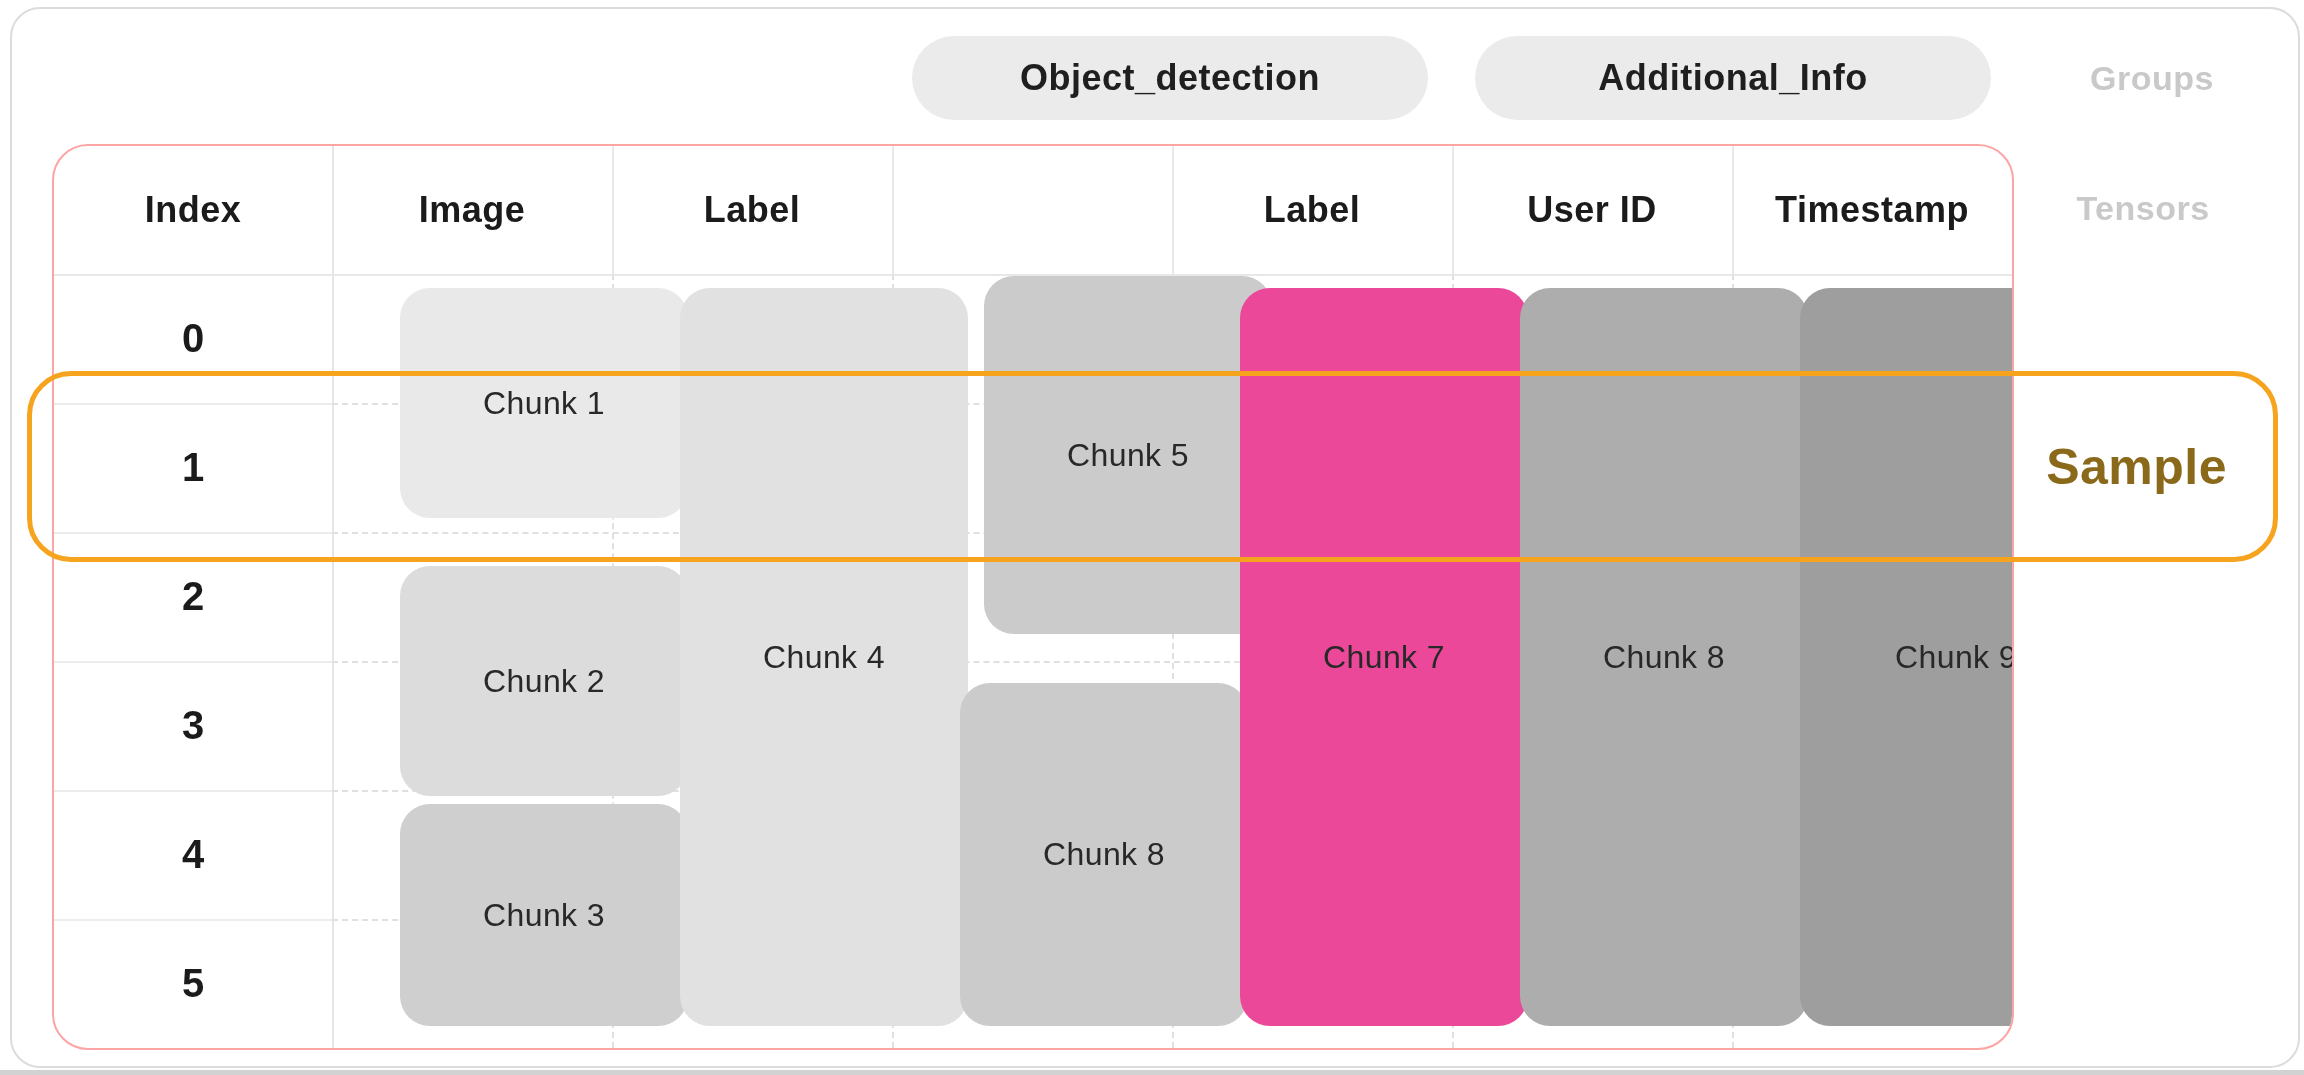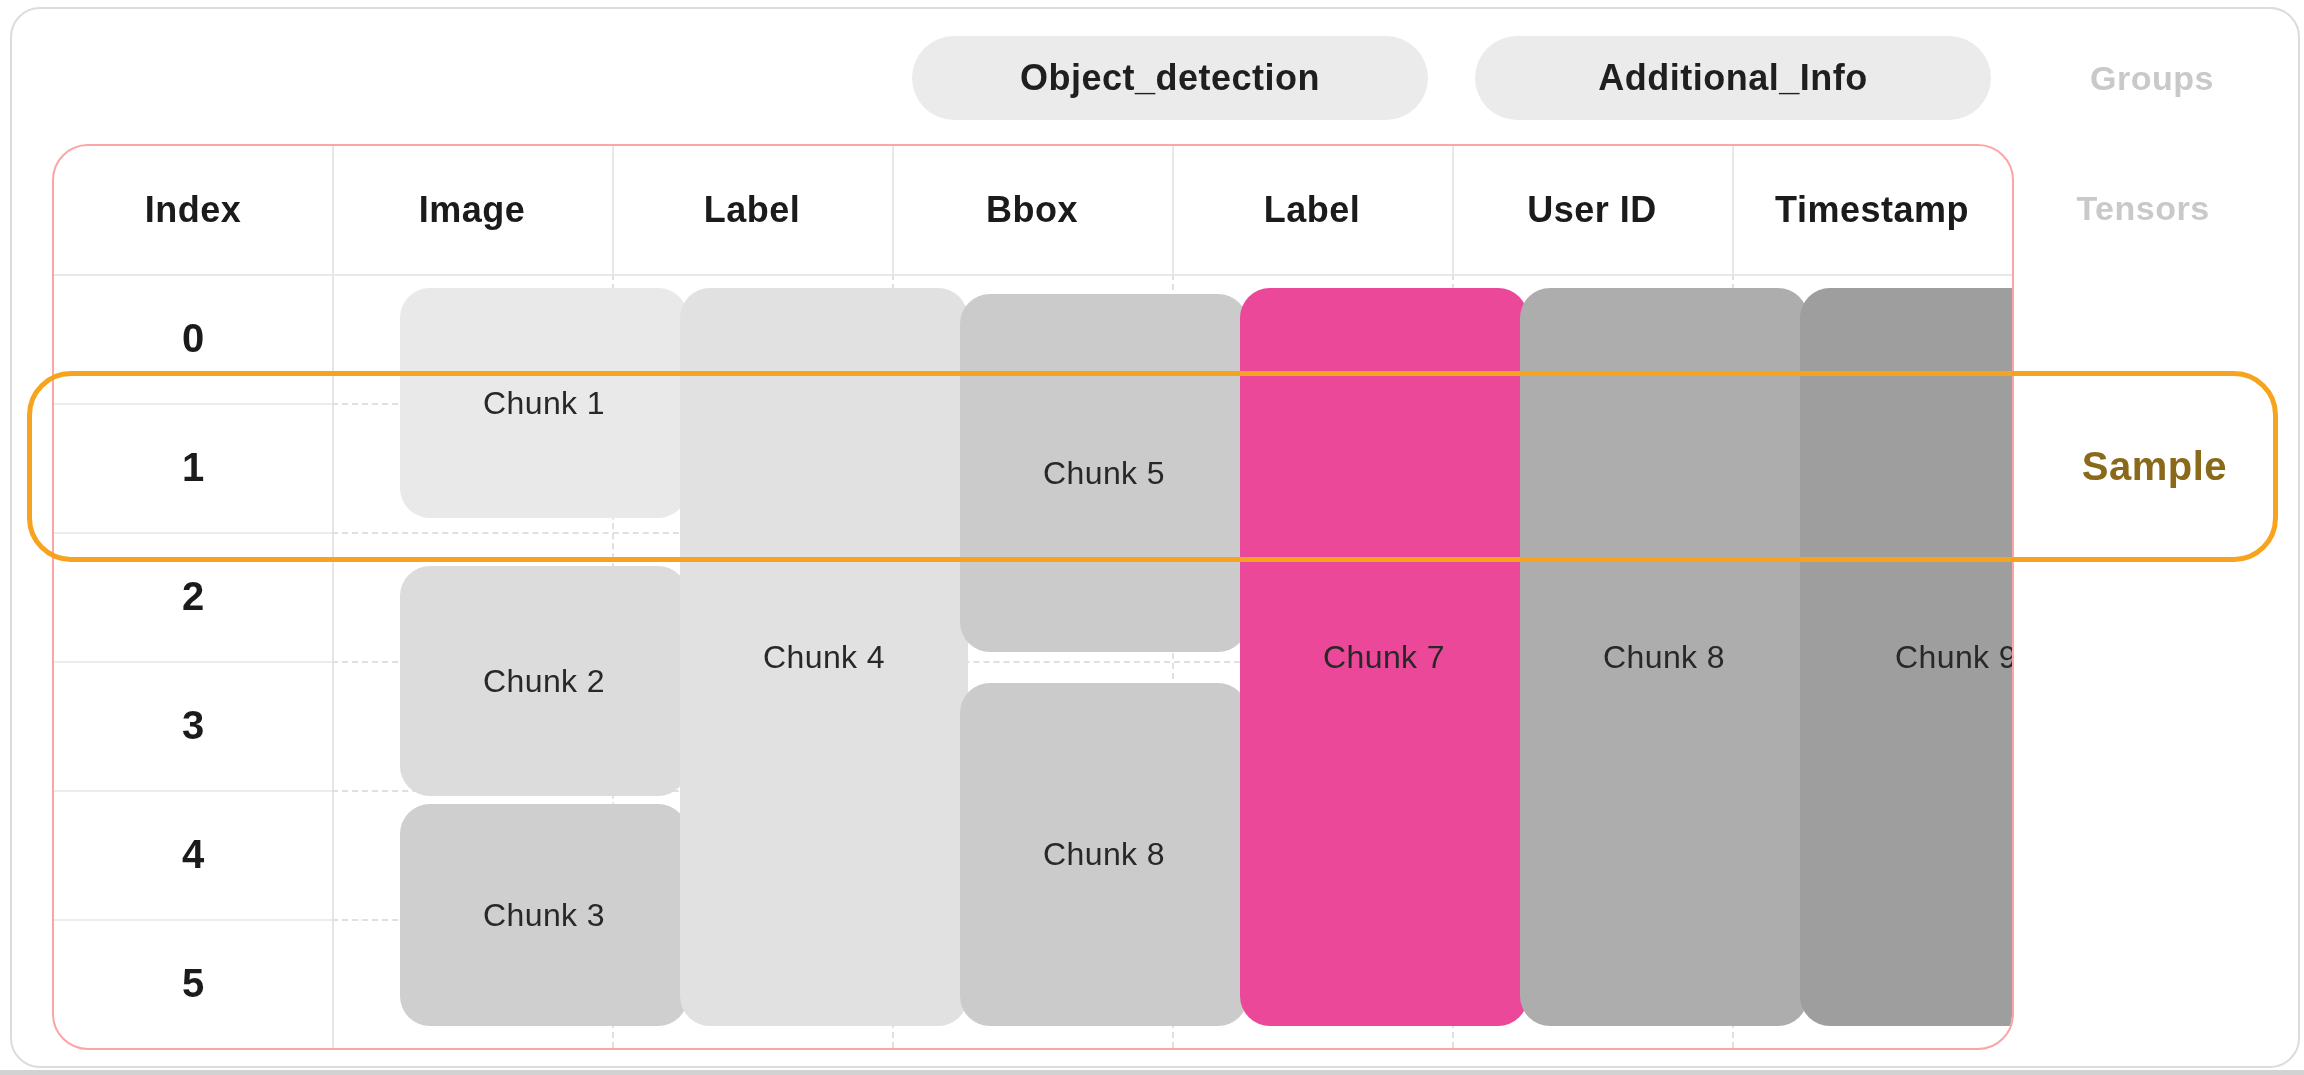--- a/index.html
+++ b/index.html
@@ -46,31 +46,31 @@
   
   .chunk{position:absolute;border-radius:30px;display:flex;align-items:center;justify-content:center;
          font-size:32px;font-weight:500;color:#282828;z-index:2;letter-spacing:.4px;}
   .col-c1{left:346px;}  .col-c2{left:626px;}  .col-c3{left:906px;}
   .col-c4{left:1186px;} .col-c5{left:1466px;} .col-c6{left:1746px;}
   .chunk{width:288px;}
   .chunk-1{top:142px;height:230px;}
   .chunk-2{top:420px;height:230px;}
   .chunk-3{top:658px;height:222px;}
   .chunk-4{top:142px;height:738px;}
-  .chunk-5{top:148px;height:358px;}
+  .chunk-5{top:130px;height:358px;margin-left:24px;}
   .chunk-6{top:537px;height:343px;}
   .chunk-7{top:142px;height:738px;}
   .chunk-8{top:142px;height:738px;}
   .chunk-9{top:142px;height:738px;padding-left:12px;}
 
   
   .sample-box{position:absolute;left:27px;top:371px;width:2251px;height:191px;
         border:5px solid #f6a41e;border-radius:44px;z-index:5;box-sizing:border-box;}
   .sample-label{position:absolute;right:46px;top:0;bottom:0;display:flex;align-items:center;
-        font-size:40px;font-weight:bold;color:#8a6a1a;letter-spacing:.5px;}
+        font-size:50px;font-weight:bold;color:#8a6a1a;letter-spacing:.5px;}
 </style>
 </head>
 <body>
 
 <div class="page">
 
   <div class="card"></div>
 
   <div class="pill pill-1">
     <span>Object_detection</span>
@@ -104,21 +104,20 @@
     <div class="hline idx-part" style="top:515px"></div>
     <div class="hline dash-part" style="top:515px"></div>
     <div class="hline idx-part" style="top:644px"></div>
     <div class="hline dash-part" style="top:644px"></div>
     <div class="hline idx-part" style="top:773px"></div>
     <div class="hline dash-part" style="top:773px"></div>
 
     <div class="hcell" style="left:0;width:278px">Index</div>
     <div class="hcell" style="left:278px;width:280px">Image</div>
     <div class="hcell" style="left:558px;width:280px">Label</div>
-    <div class="hcell" style="left:838px;width:280px">Bbox</div>
     <div class="hcell" style="left:1118px;width:280px">Label</div>
     <div class="hcell" style="left:1398px;width:280px">User ID</div>
     <div class="hcell" style="left:1678px;width:280px">Timestamp</div>
 
     <div class="icell" style="top:128px">0</div>
     <div class="icell" style="top:257px">1</div>
     <div class="icell" style="top:386px">2</div>
     <div class="icell" style="top:515px">3</div>
     <div class="icell" style="top:644px">4</div>
     <div class="icell" style="top:773px">5</div>

